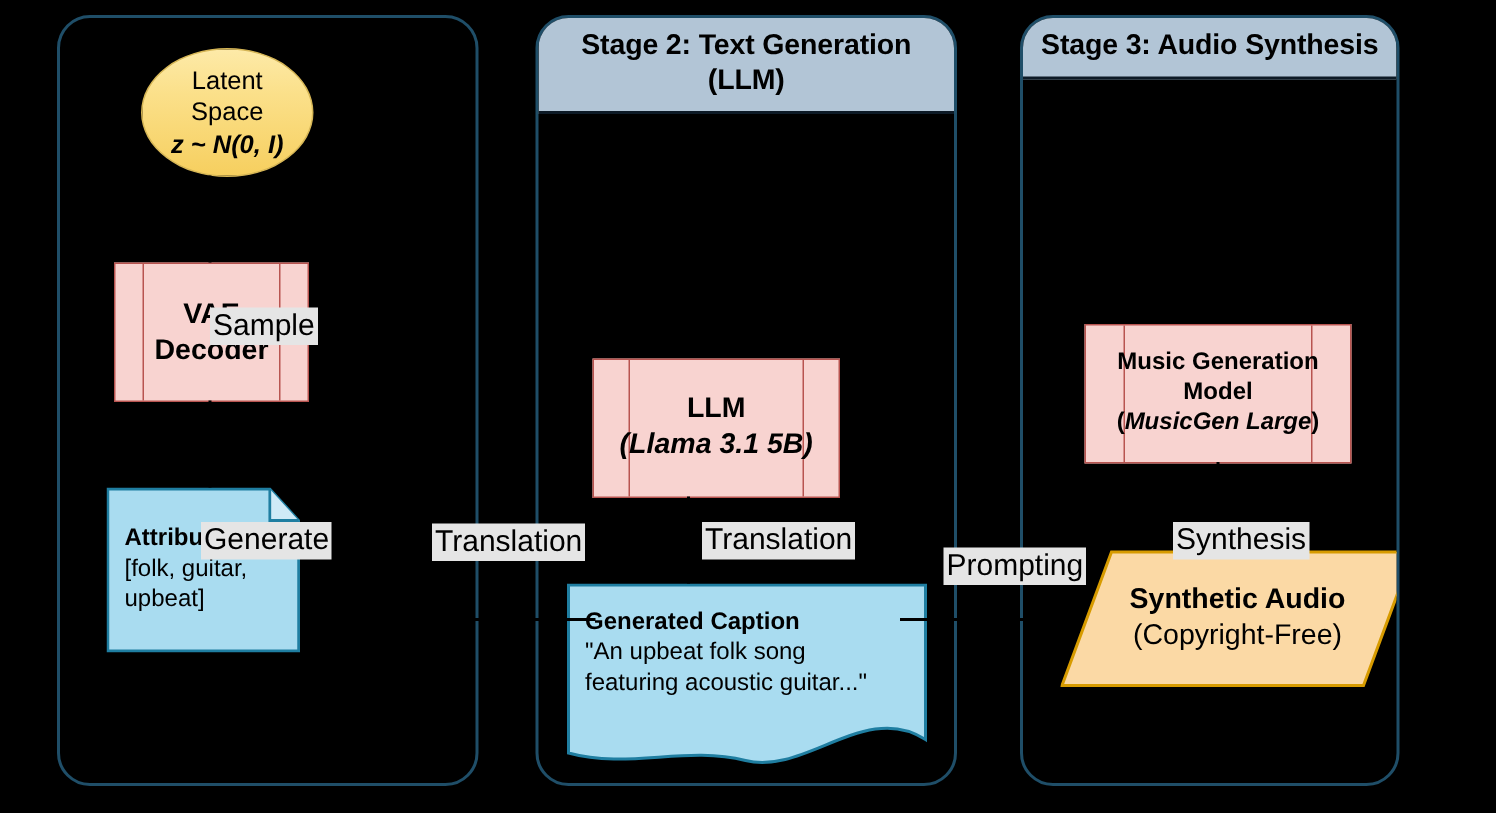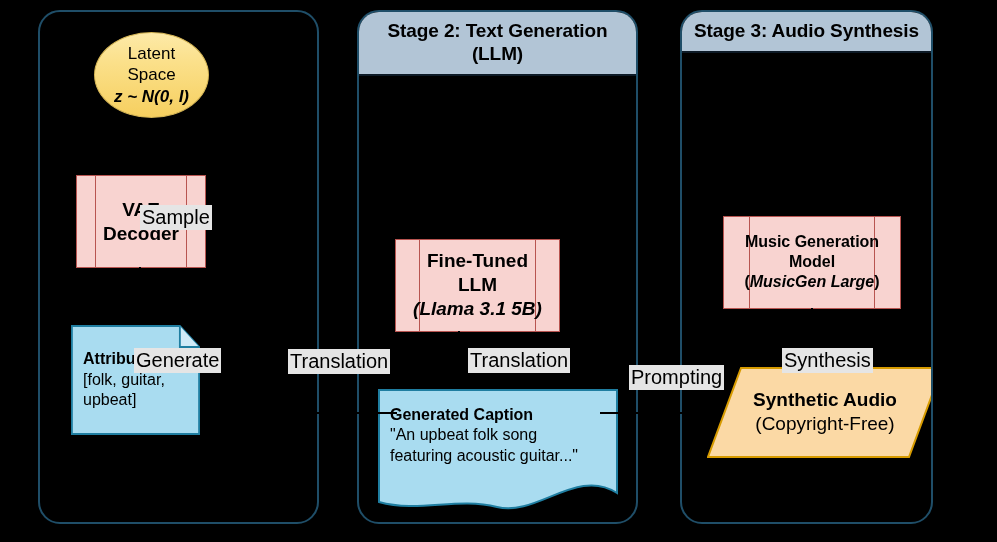--- a/index.html
+++ b/index.html
@@ -197,21 +197,20 @@
       <div>(LLM)</div>
     </div>
     <div class="stage-body" style="height:440px;">
 
       <div class="connector" style="left:99px; top:255px; width:2px; height:58px;"></div>
 
       <div class="node proc-node" style="left:36px; top:163px; width:165px; height:93px;">
         <div class="bar left"></div>
         <div class="bar right"></div>
         <div class="inner">
-          <div class="ttl" style="font-size:19px;">Fine-Tuned</div>
           <div class="ttl" style="font-size:19px;">LLM</div>
           <div class="ital" style="font-size:19px;">(Llama 3.1 5B)</div>
         </div>
       </div>
 
       <div class="node doc-node" style="left:19px; top:313px; width:240px; height:125px;">
         <svg class="shape-svg" viewBox="0 0 240 125" preserveAspectRatio="none">
           <path d="M1,1 L239,1 L239,104 C199,78 159,128 119,118 C79,108 41,124 1,113 Z" fill="#a9dcf0" stroke="#1f7ea1" stroke-width="2"></path>
         </svg>
         <div class="inner">

